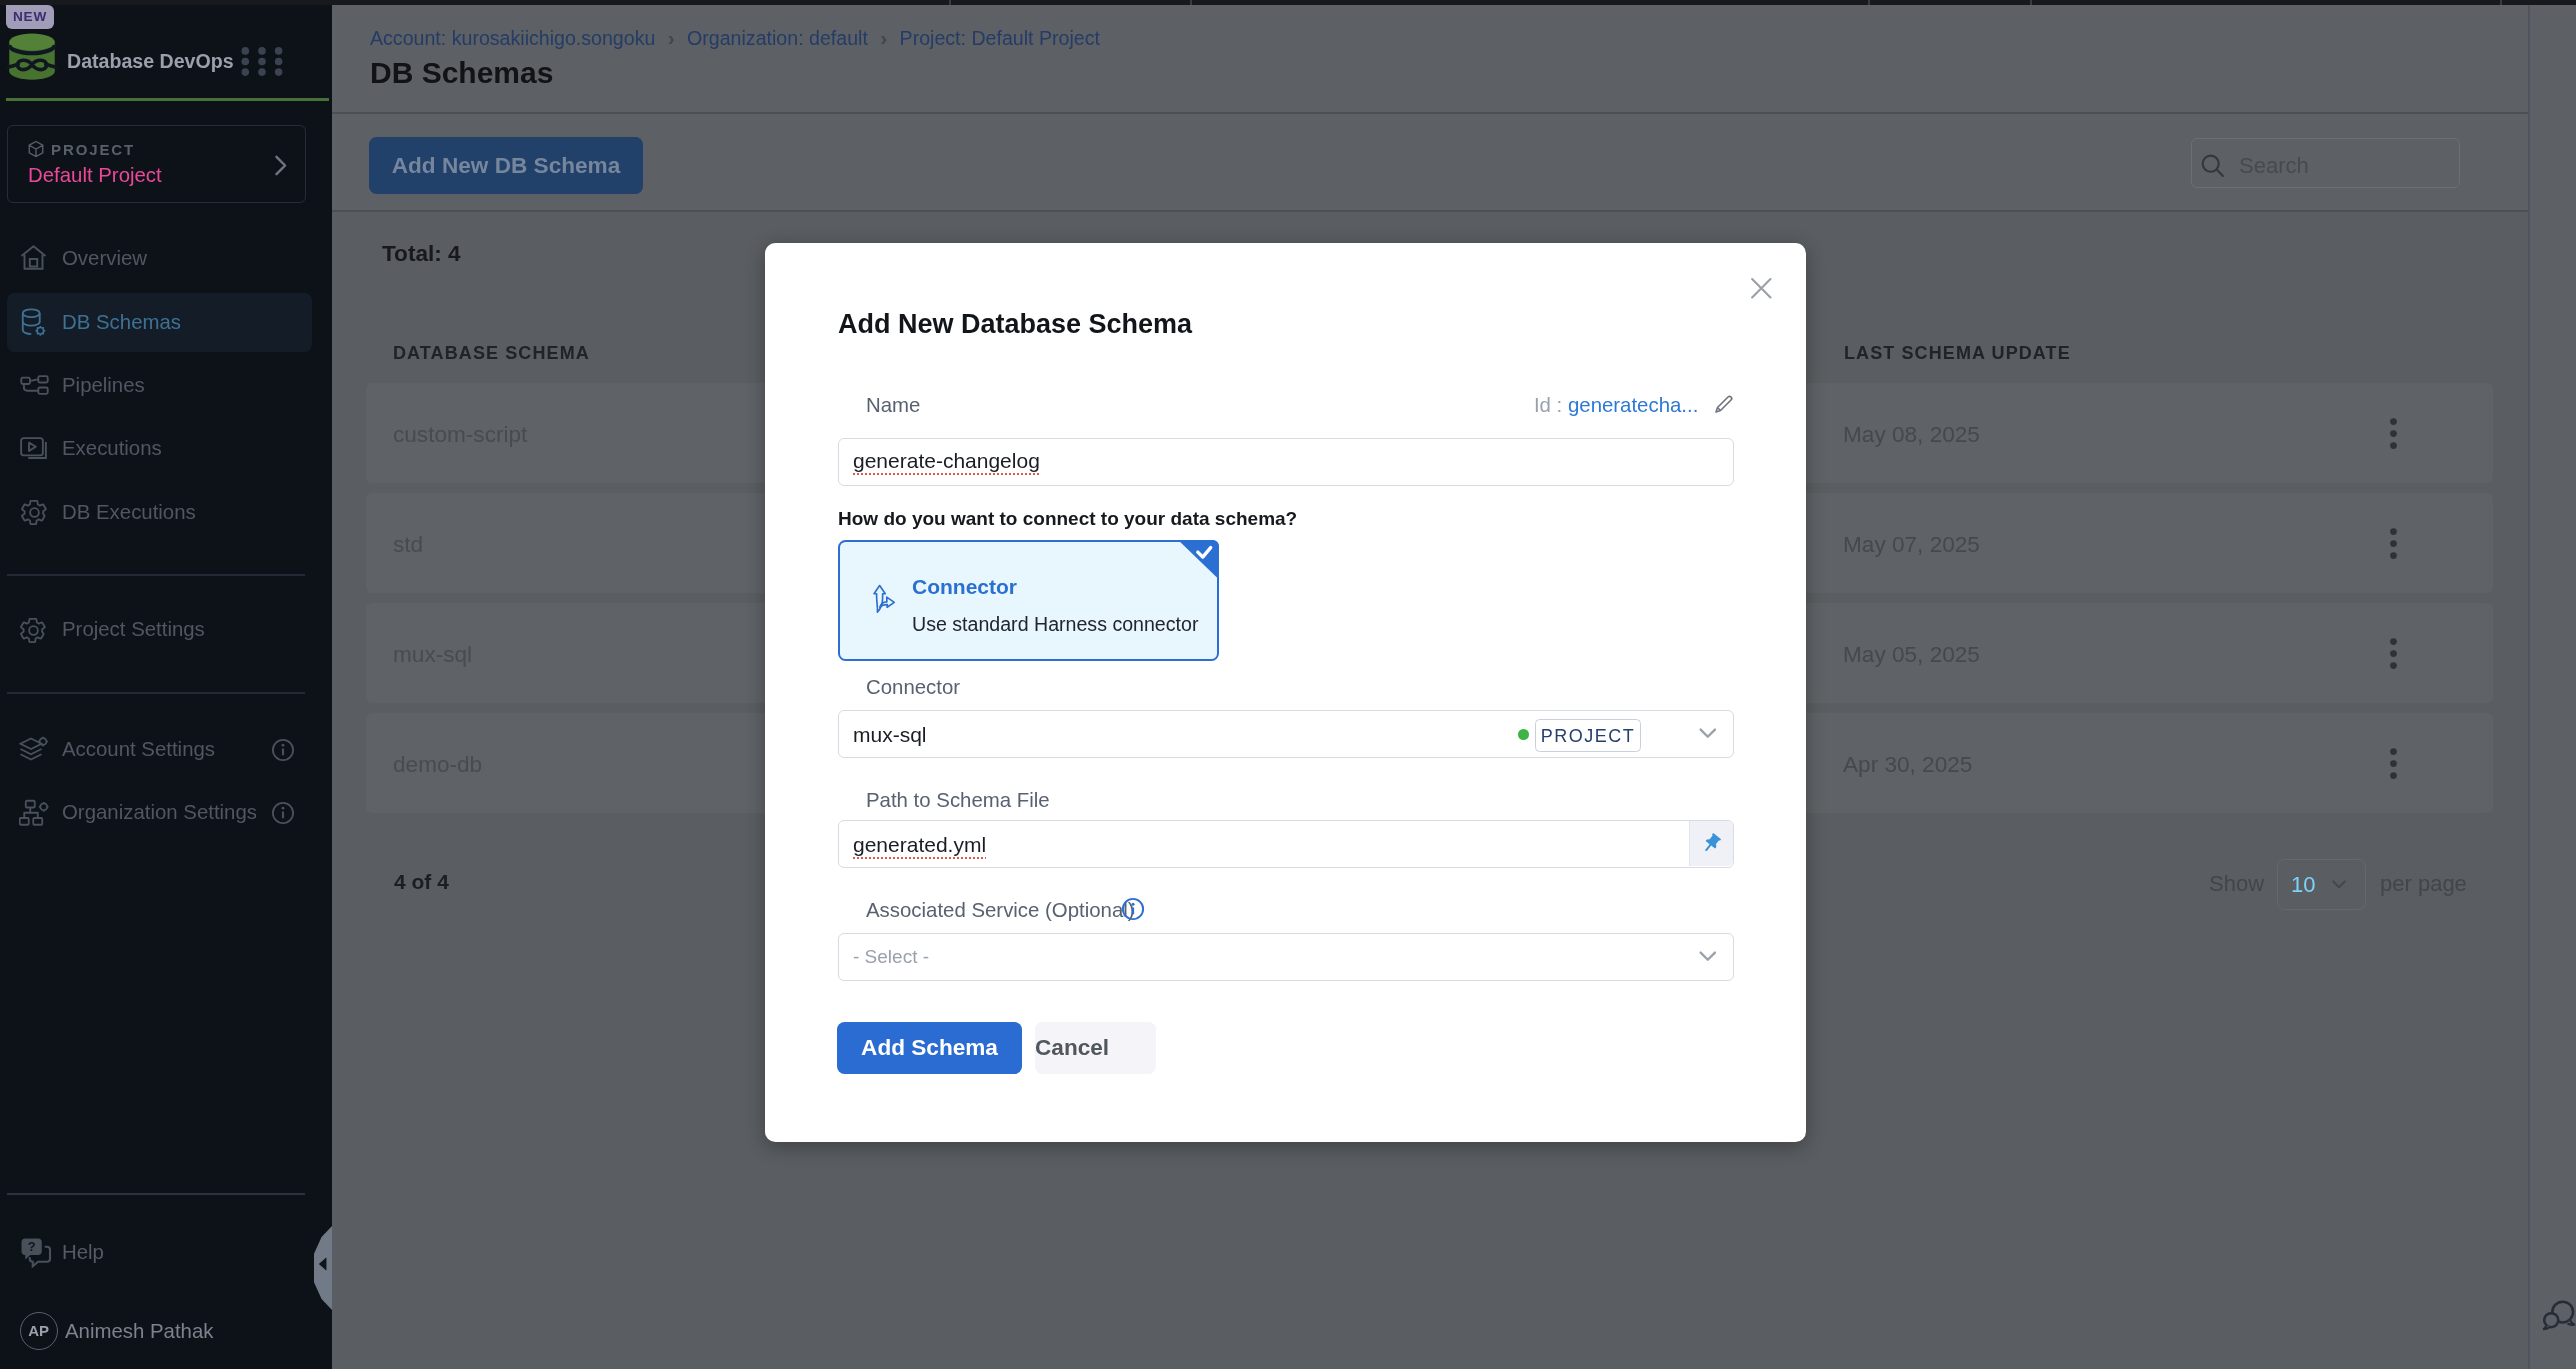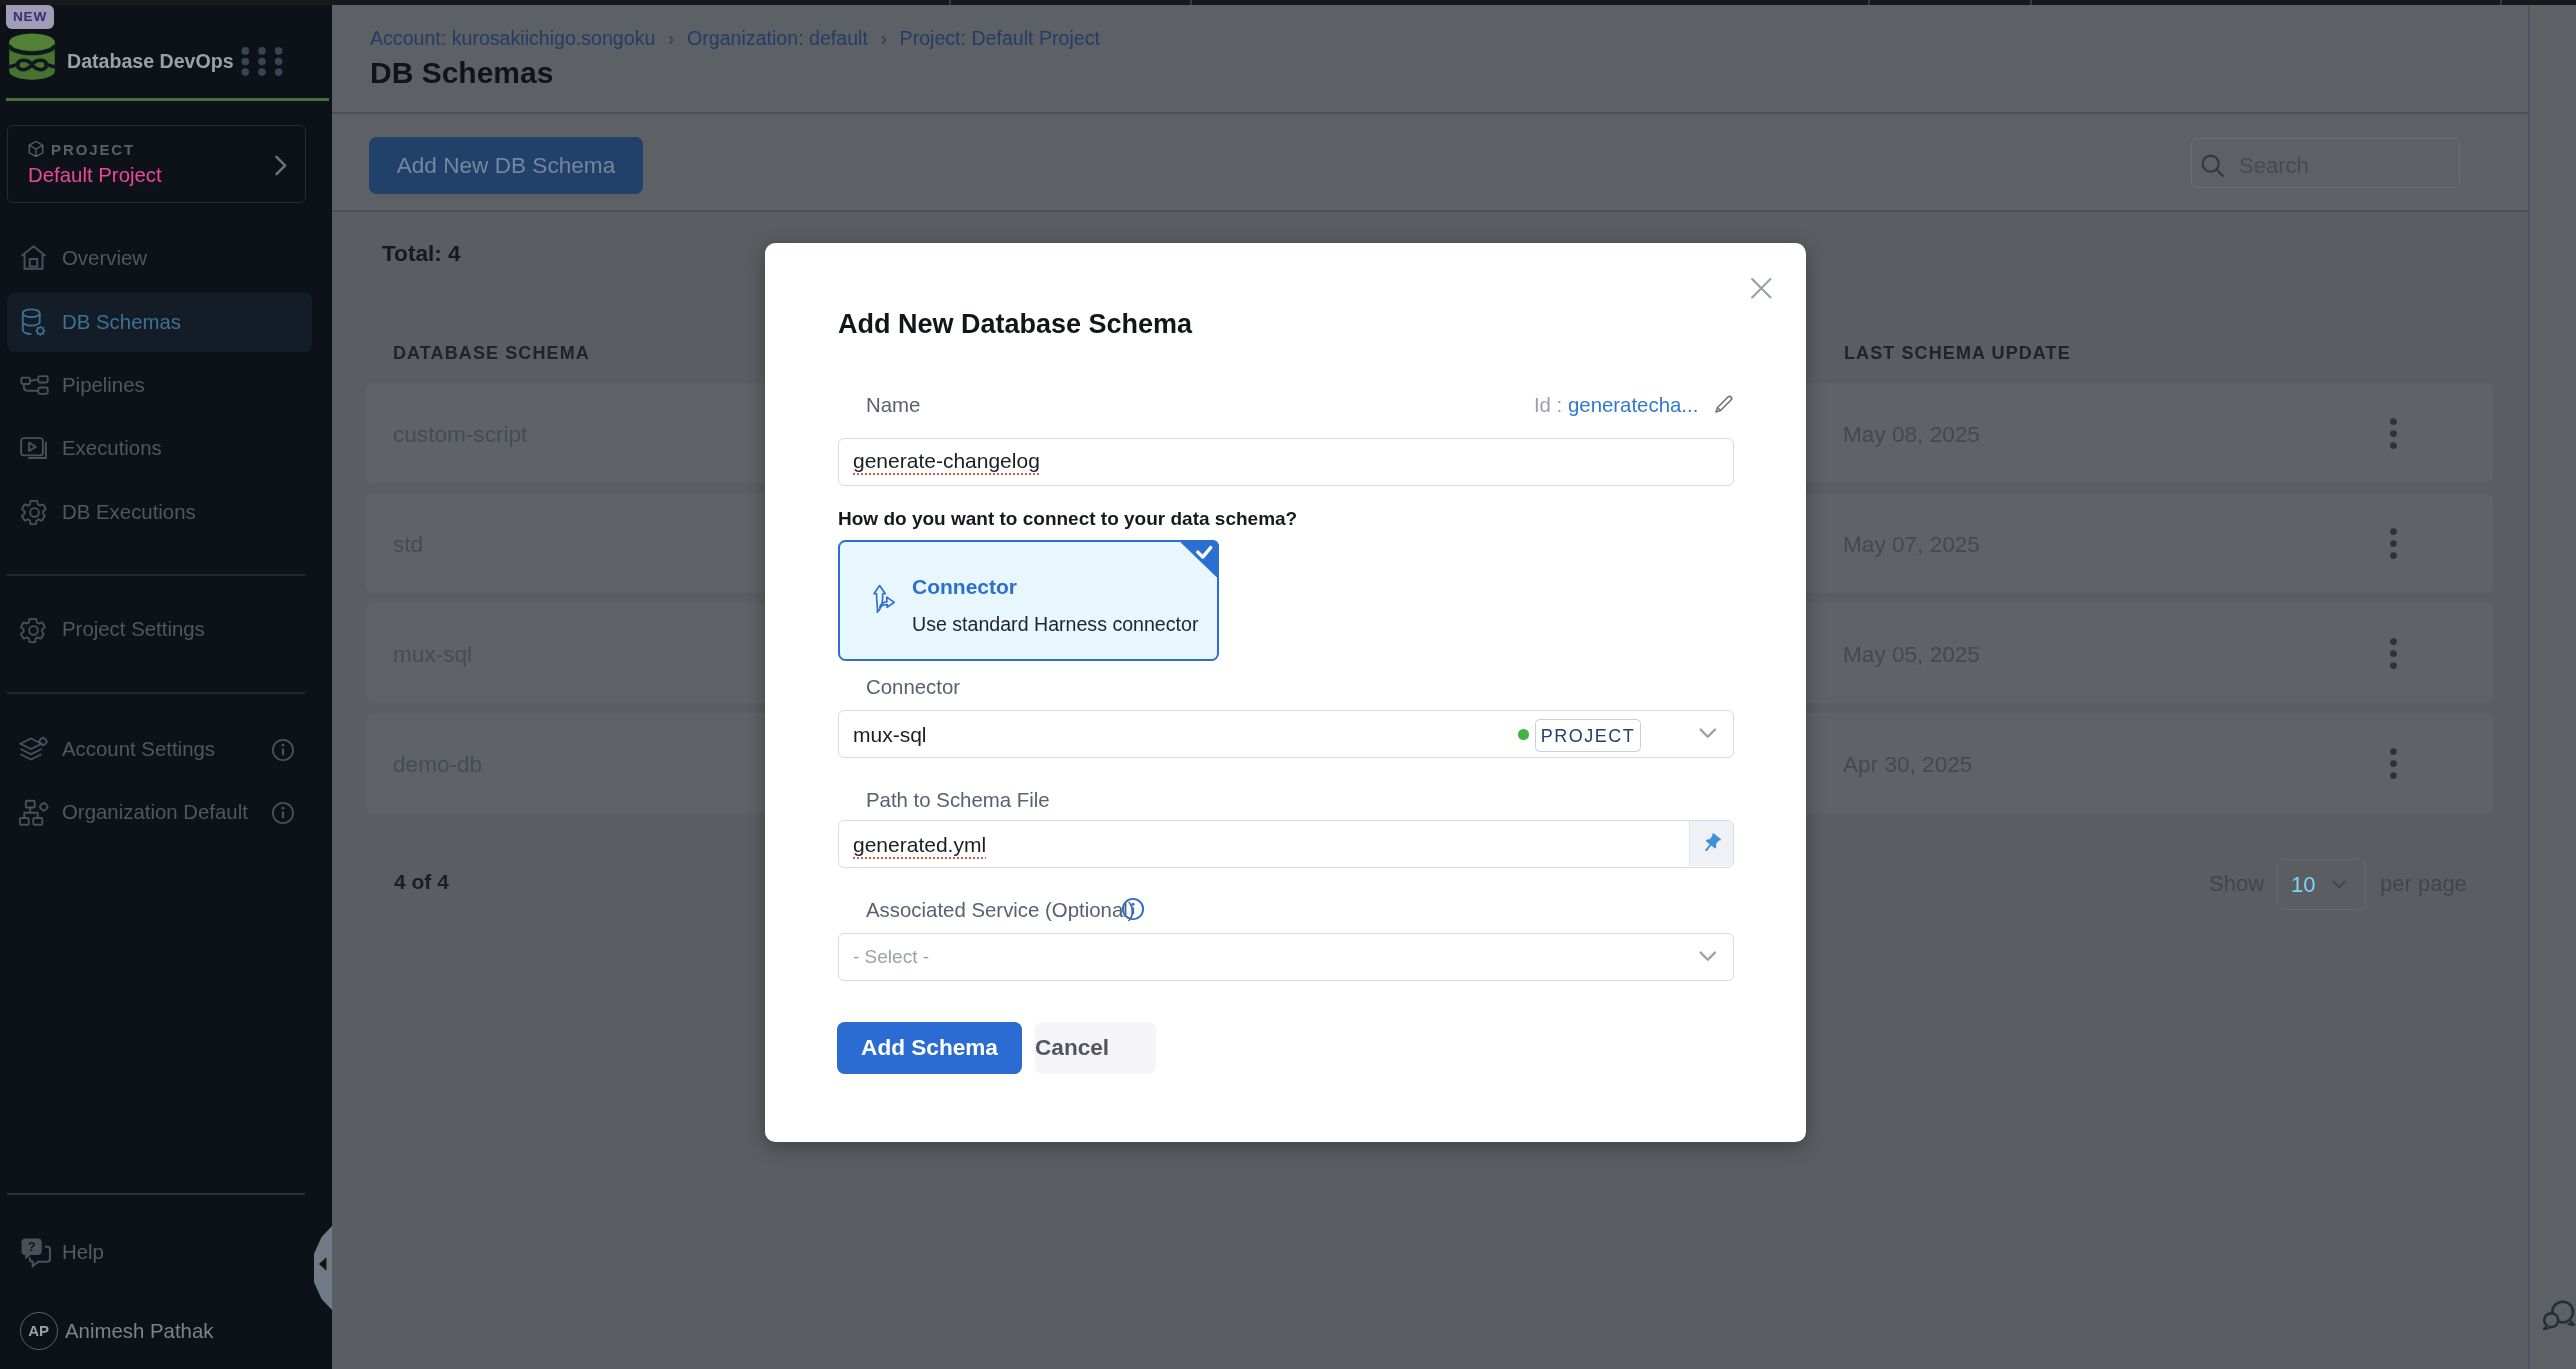--- a/index.html
+++ b/index.html
@@ -24,21 +24,21 @@
   #selrow { left:6.8px; top:293px; width:305px; height:59px; background:#141c28; border-radius:7.5px; }
 
   .sidedivider { left:6.8px; width:298px; height:1.5px; background:#222a36; }
 
   
   .crumb { font-size:19.6px; color:#243c66; }
   .crumbsep { font-size:21px; color:#42464d; font-weight:bold; }
   #pagetitle { left:370px; top:56px; font-size:30px; font-weight:bold; color:#111317; }
   .hline { left:332px; width:2197px; height:1.5px; background:#4c5056; }
   #addbtn { left:369px; top:137px; width:274px; height:57px; background:#22416a; border-radius:7.5px;
-    color:#75869d; font-size:22.6px; font-weight:normal; text-align:center; line-height:57px; }
+    color:#75869d; font-size:22.6px; font-weight:bold; text-align:center; line-height:57px; }
   #searchbox { left:2191px; top:138px; width:269px; height:50px; border:1.5px solid #6b6e74; border-radius:6px; }
   #searchtext { left:2239px; top:153px; font-size:22px; color:#474b51; }
 
   #total { left:382px; top:241px; font-size:22.6px; font-weight:bold; color:#17191d; }
   .th { font-size:18px; font-weight:bold; letter-spacing:1.1px; color:#202327; }
   .row { left:366px; width:2127px; height:100px; background:#5f6266; border-radius:6px; }
   .rowname { left:27px; top:39px; font-size:22.6px; color:#474c53; position:absolute; }
   .rowdate { left:1477px; top:39px; font-size:22.6px; color:#45494f; position:absolute; }
   .dots { left:2023px; top:31px; position:absolute; }
   #footleft { left:394px; top:870px; font-size:21px; font-weight:bold; color:#1b1e22; }
@@ -188,21 +188,21 @@
     <svg class="abs" style="left:19px;top:799px" width="30" height="29" viewBox="0 0 40 38">
       <g fill="none" stroke="#4a515b" stroke-width="2.4">
         <rect x="9" y="2" width="12" height="9" rx="1.5"></rect>
         <rect x="1" y="25" width="12" height="9" rx="1.5"></rect>
         <rect x="19" y="25" width="12" height="9" rx="1.5"></rect>
         <path d="M15 11 L15 18 M7 25 L7 18 L25 18 L25 25"></path>
         <circle cx="33" cy="10" r="4.6"></circle>
         <path d="M33 3.5 L33 5.4 M33 14.6 L33 16.5 M26.5 10 L28.4 10 M37.6 10 L39.5 10" stroke-width="2"></path>
       </g>
     </svg>
-    <div class="abs navtext" style="left:62px;top:801px">Organization Default</div>
+    <div class="abs navtext" style="left:62px;top:801px">Organization Settings</div>
     <svg class="abs" style="left:271px;top:801px" width="24" height="24" viewBox="0 0 32 32">
       <circle cx="16" cy="16" r="13.5" fill="none" stroke="#4a515b" stroke-width="2.4"></circle>
       <line x1="16" y1="14" x2="16" y2="23" stroke="#4a515b" stroke-width="2.8"></line>
       <circle cx="16" cy="9.5" r="1.9" fill="#4a515b"></circle>
     </svg>
 
     <div class="abs sidedivider" style="top:1193px;background:#2a323e"></div>
 
     <svg class="abs" style="left:20.4px;top:1237px" width="33" height="33" viewBox="0 0 44 44">
       <rect x="2" y="2" width="27px" height="22" rx="5" fill="#49505a"></rect>

